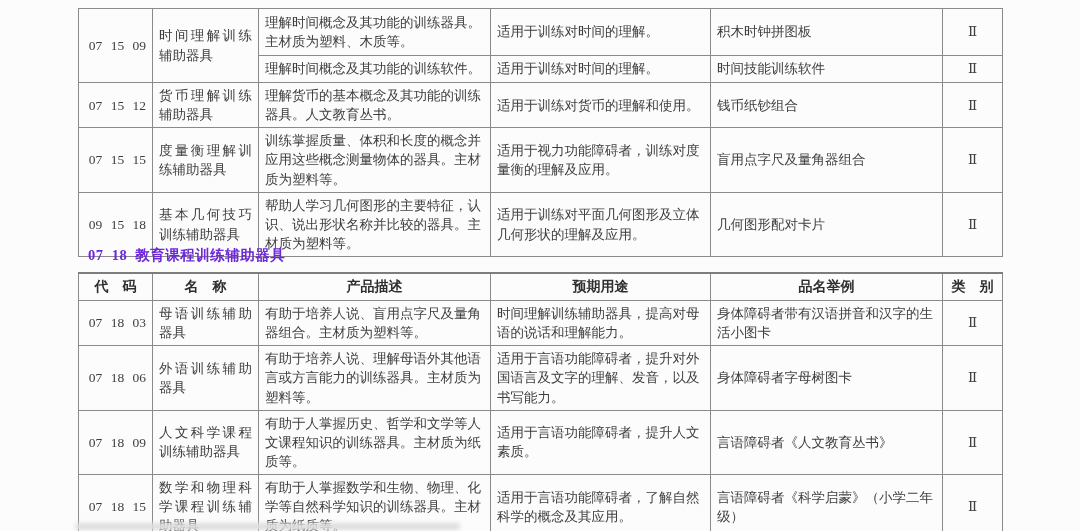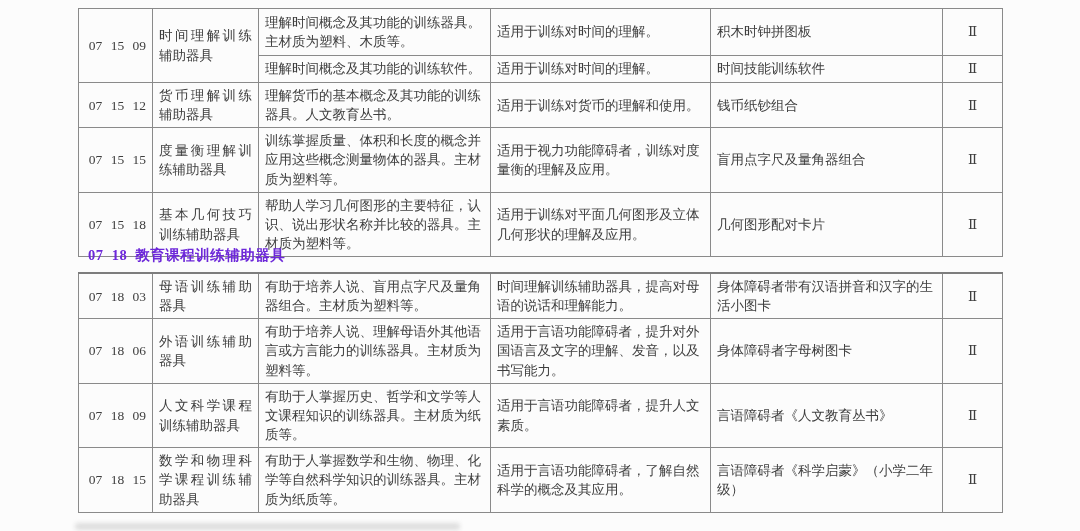--- a/index.html
+++ b/index.html
@@ -102,21 +102,21 @@
       </tr>
       <tr class="rh57">
         <td class="code">07 15 15</td>
         <td class="name">度量衡理解训练辅助器具</td>
         <td class="desc">训练掌握质量、体积和长度的概念并应用这些概念测量物体的器具。主材质为塑料等。</td>
         <td class="use">适用于视力功能障碍者，训练对度量衡的理解及应用。</td>
         <td class="ex">盲用点字尺及量角器组合</td>
         <td class="cls">Ⅱ</td>
       </tr>
       <tr class="rh58">
-        <td class="code">07 15 18</td>
+        <td class="code">09 15 18</td>
         <td class="name">基本几何技巧训练辅助器具</td>
         <td class="desc">帮助人学习几何图形的主要特征，认识、说出形状名称并比较的器具。主材质为塑料等。</td>
         <td class="use">适用于训练对平面几何图形及立体几何形状的理解及应用。</td>
         <td class="ex">几何图形配对卡片</td>
         <td class="cls">Ⅱ</td>
       </tr>
     </tbody>
   </table>
 
   <div class="section-title">07 18 教育课程训练辅助器具</div>
@@ -124,20 +124,28 @@
   <table class="grid t2">
     <colgroup>
       <col style="width:74px">
         <col style="width:106px">
         <col style="width:232px">
       <col style="width:220px">
         <col style="width:232px">
         <col style="width:60px">
     </colgroup>
     <tbody>
+      <tr class="rh24">
+        <th>代　码</th>
+        <th>名　称</th>
+        <th>产品描述</th>
+        <th>预期用途</th>
+        <th>品名举例</th>
+        <th>类　别</th>
+      </tr>
       <tr class="rh45">
         <td class="code">07 18 03</td>
         <td class="name">母语训练辅助器具</td>
         <td class="desc">有助于培养人说、盲用点字尺及量角器组合。主材质为塑料等。</td>
         <td class="use">时间理解训练辅助器具，提高对母语的说话和理解能力。</td>
         <td class="ex">身体障碍者带有汉语拼音和汉字的生活小图卡</td>
         <td class="cls">Ⅱ</td>
       </tr>
       <tr class="rh62">
         <td class="code">07 18 06</td>

